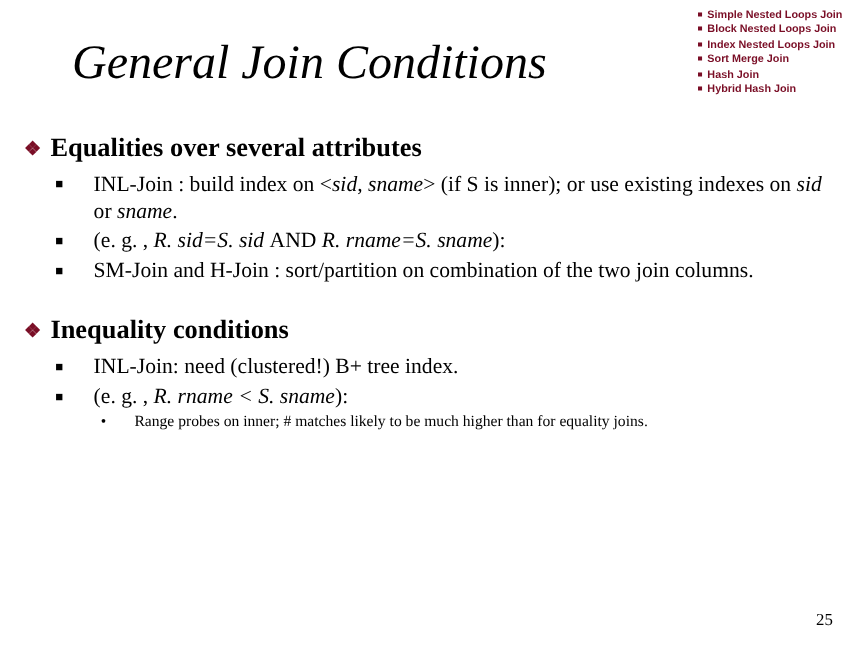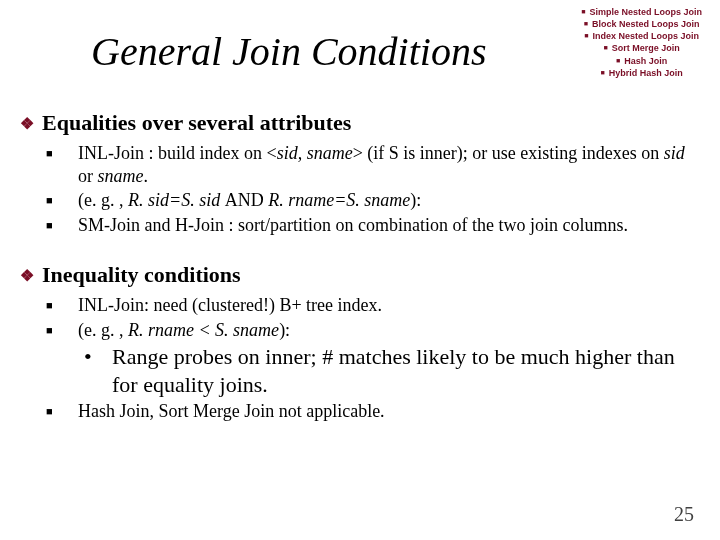--- a/index.html
+++ b/index.html
@@ -19,40 +19,39 @@
     height: 540px;
     box-sizing: border-box;
   }
   .title {
     position: absolute;
     top: 28px;
     left: 60px;
     font-size: 40px;
     font-style: italic;
     font-family: "Times New Roman", serif;
-    margin-left: 31px;
   }
   .corner-list {
     position: absolute;
     top: 6px;
     right: 18px;
     font-family: Arial, Helvetica, sans-serif;
     font-size: 9px;
     line-height: 1.35;
     color: #7a0e26;
     font-weight: bold;
   }
   .corner-list .row::before {
     content: "■";
     font-size: 7px;
     margin-right: 4px;
     position: relative;
     top: -1px;
   }
-  .corner-list .row { white-space: nowrap; text-align: center; }
+  .corner-list .row { white-space: nowrap; }
 
   .content {
     position: absolute;
     top: 100px;
     left: 20px;
     right: 20px;
   }
 
   .l1 {
     font-size: 22px;
@@ -79,42 +78,42 @@
   }
   .l2 .bullet {
     color: #000;
     font-size: 11px;
     display: inline-block;
     width: 16px;
     vertical-align: 2px;
   }
 
   .l3 {
-    font-size: 22px;
+    font-size: 13px;
     margin-left: 78px;
     text-indent: -14px;
     padding-left: 14px;
     margin-top: 2px;
     margin-bottom: 2px;
     line-height: 1.25;
   }
   .l3 .bullet {
     color: #000;
     display: inline-block;
     width: 14px;
   }
 
   .it { font-style: italic; }
 
   .page-num {
     position: absolute;
     bottom: 14px;
     right: 26px;
-    font-size: 20px;
-    color: #404040;
+    font-size: 14px;
+    color: #000000;
     font-family: "Times New Roman", serif;
   }
 </style>
 </head>
 <body>
 
 <div class="slide">
 
   <div class="title">General Join Conditions</div>
 
@@ -156,22 +155,19 @@
     </div>
 
     <div class="l2">
       <span class="bullet">■</span><span><span>(e. g. , </span><span class="it">R. rname &lt; S. sname</span><span>):</span></span>
     </div>
 
     <div class="l3">
       <span class="bullet">•</span><span>Range probes on inner; # matches likely to be much higher than for equality joins.</span>
     </div>
 
-    <div class="l2">
-      <span class="bullet">■</span><span>Hash Join, Sort Merge Join not applicable.</span>
-    </div>
 
 
   </div>
 
   <div class="page-num">25</div>
 
 </div>
 
 </body></html>

